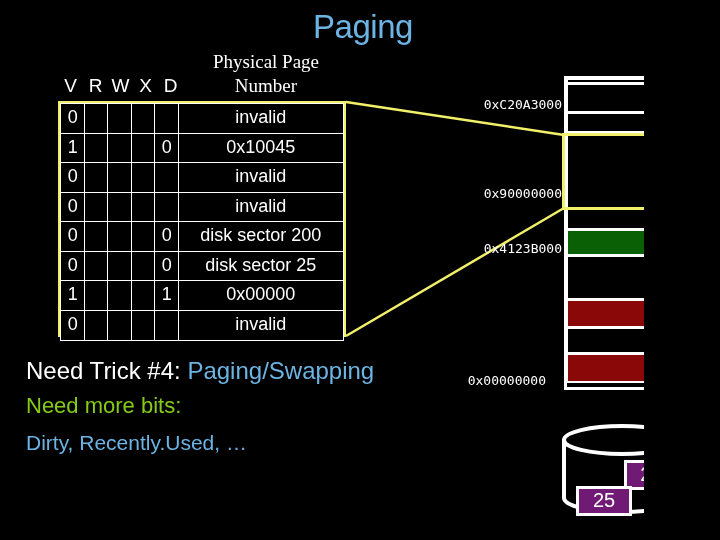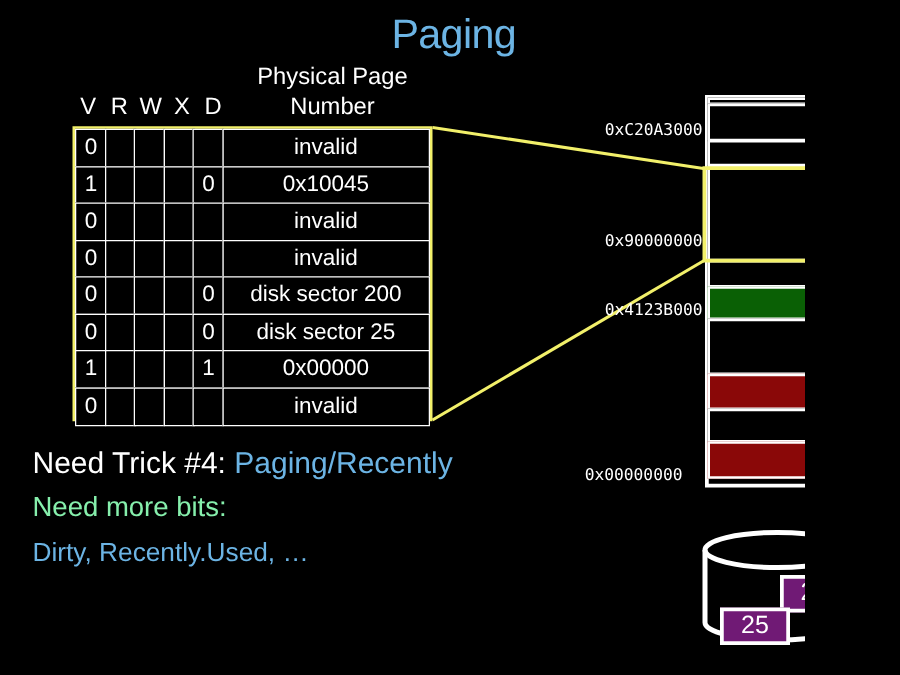--- a/index.html
+++ b/index.html
@@ -33,21 +33,21 @@
 
   
   #ppn-header {
     position: absolute;
     left: 182px;
     top: 50px;
     width: 168px;
     text-align: center;
     font-size: 19px;
     line-height: 24px;
-    font-family: Liberation Sans, sans-serif;
+    font-family: Liberation Serif, serif;
     color: #ffffff;
   }
   #flag-header {
     position: absolute;
     left: 58px;
     top: 74px;
     width: 126px;
     font-size: 19px;
     line-height: 24px;
     font-family: "Liberation Sans", sans-serif;
@@ -142,21 +142,21 @@
   }
 
   
   .bullet {
     position: absolute;
     left: 26px;
     font-family: "Liberation Sans", sans-serif;
     white-space: nowrap;
   }
   #b1 { top: 356px; font-size: 24px; line-height: 30px; }
-  #b2 { top: 392px; font-size: 22px; line-height: 28px; color: #86efac; }
+  #b2 { top: 392px; font-size: 22px; line-height: 28px; color: #84cc16; }
   #b3 { top: 430px; font-size: 21px; line-height: 26px; color: #6CB4E4; }
   .hl-blue { color: #6CB4E4; }
 
   
   #disk {
     position: absolute;
     left: 556px;
     top: 424px;
     width: 132px;
     height: 100px;
@@ -290,21 +290,21 @@
       <div class="mem-cell" style="height: 30px; background: rgb(138, 8, 8);"></div>
     </div>
   <div id="mem-highlight"></div>
 
   <div class="addr" style="left:452px; top:97px;">0xC20A3000</div>
   <div class="addr" style="left:452px; top:186px;">0x90000000</div>
   <div class="addr" style="left:452px; top:241px;">0x4123B000</div>
   <div class="addr" style="left:436px; top:373px;">0x00000000</div>
 
   <div class="bullet" id="b1">
-    <span>Need Trick #4: </span><span class="hl-blue">Paging/Recently</span>
+    <span>Need Trick #4: </span><span class="hl-blue">Paging/Swapping</span>
   </div>
   <div class="bullet" id="b2">Need more bits:</div>
   <div class="bullet" id="b3">Dirty, Recently.Used, …</div>
 
   <div id="disk">
     <svg width="132" height="100" viewBox="0 0 132 100">
       <ellipse cx="66" cy="16" rx="58" ry="14" fill="none" stroke="#ffffff" stroke-width="4"></ellipse>
       <path d="M8 16 L8 74 A58 14 0 0 0 124 74 L124 16" fill="none" stroke="#ffffff" stroke-width="4"></path>
     </svg>
     <div class="sector-box" id="sector-200">200</div>

